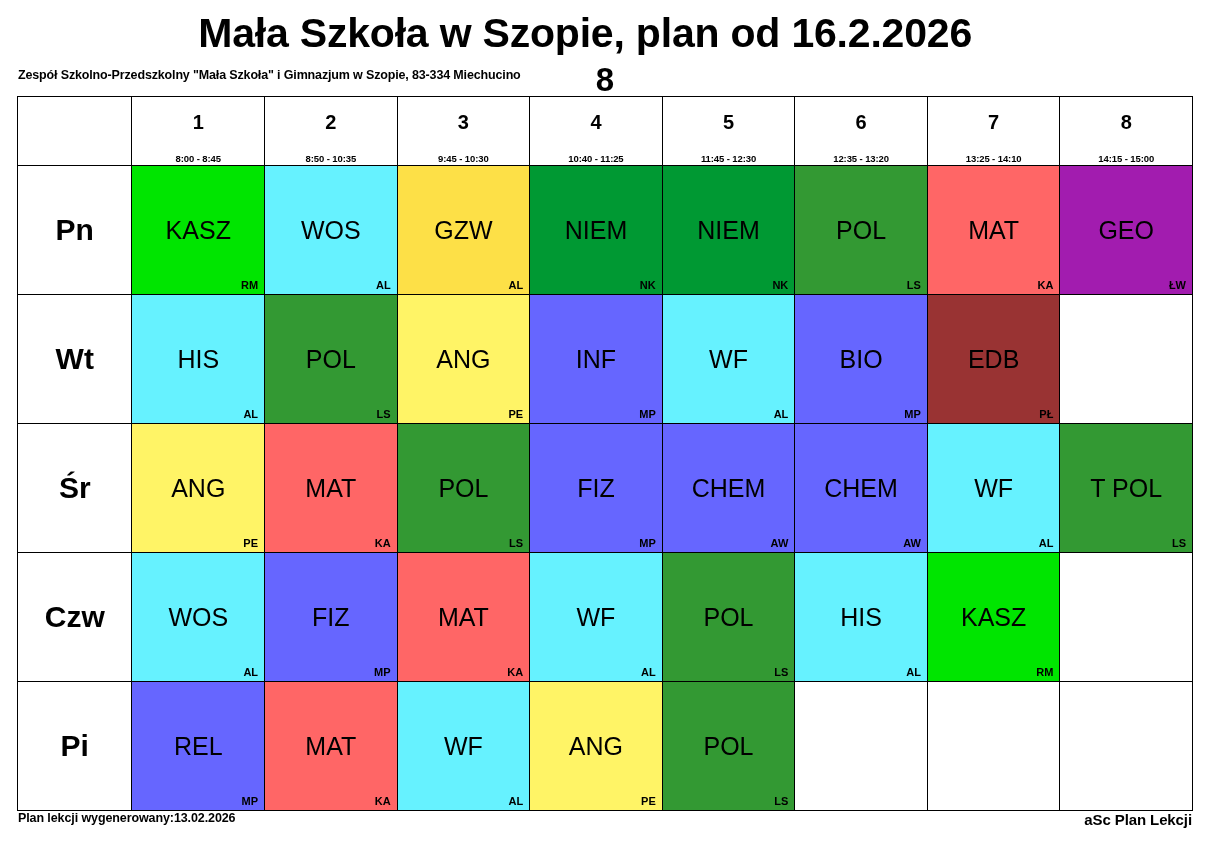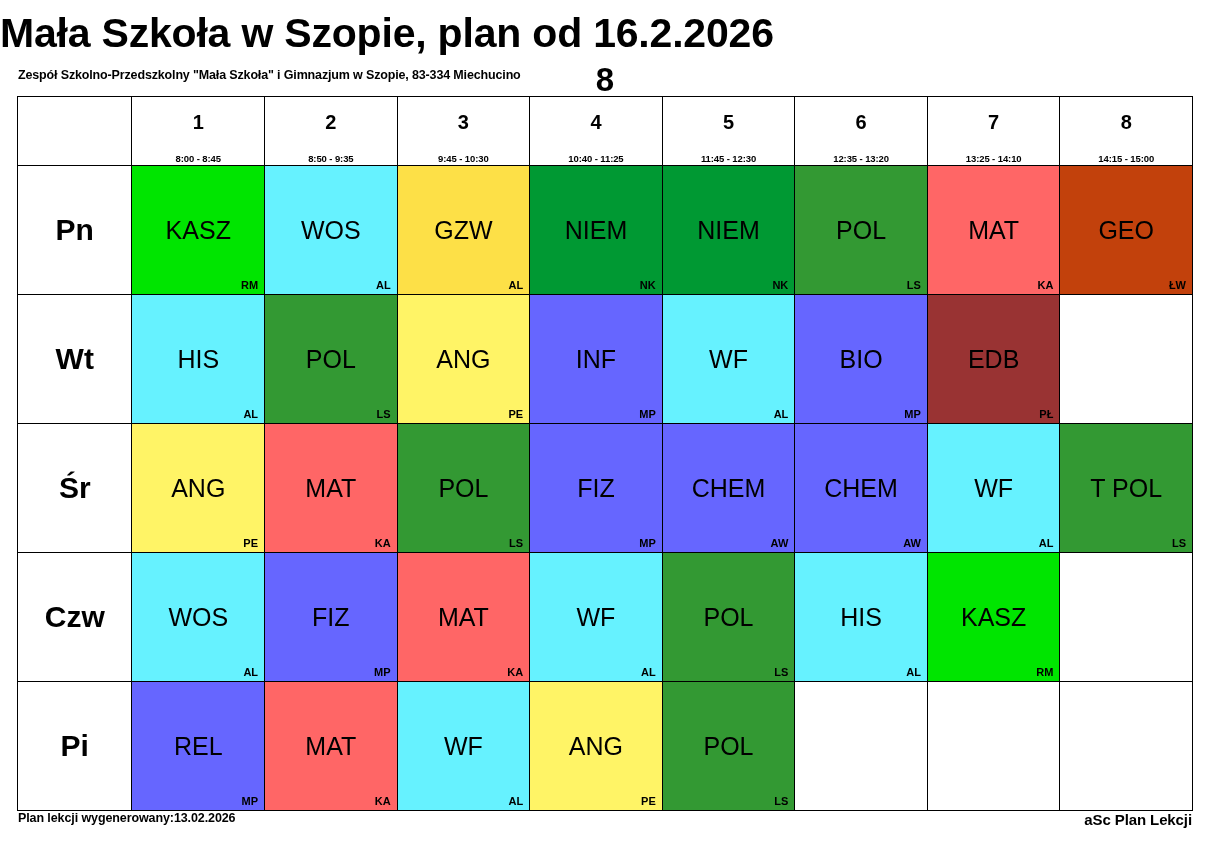--- a/index.html
+++ b/index.html
@@ -15,21 +15,21 @@
     position: relative;
     overflow: hidden;
   }
 
   
   .page-title {
     position: absolute;
     left: 0;
     top: 8px;
     width: 972px;
-    text-align: left;
+    text-align: right;
     font-size: 41px;
     font-weight: bold;
     letter-spacing: -0.2px;
     line-height: 50px;
     white-space: nowrap;
   }
   .school-line {
     position: absolute;
     left: 18px;
     top: 68px;
@@ -168,21 +168,21 @@
   </colgroup>
   <thead>
     <tr>
       <th class="hdr-corner"></th>
       <th class="hdr-cell">
         <div class="hdr-num">1</div>
         <div class="hdr-time">8:00 - 8:45</div>
       </th>
       <th class="hdr-cell">
         <div class="hdr-num">2</div>
-        <div class="hdr-time">8:50 - 9:35</div>
+        <div class="hdr-time">8:50 - 10:35</div>
       </th>
       <th class="hdr-cell">
         <div class="hdr-num">3</div>
         <div class="hdr-time">9:45 - 10:30</div>
       </th>
       <th class="hdr-cell">
         <div class="hdr-num">4</div>
         <div class="hdr-time">10:40 - 11:25</div>
       </th>
       <th class="hdr-cell">
@@ -242,21 +242,21 @@
             <div class="teacher">LS</div>
           </div>
         </td>
         <td class="lesson-cell">
           <div class="lesson-inner" style="background: rgb(255, 102, 102);">
             <div class="subject">MAT</div>
             <div class="teacher">KA</div>
           </div>
         </td>
         <td class="lesson-cell">
-          <div class="lesson-inner" style="background: #c2410c;">
+          <div class="lesson-inner" style="background: #a21caf;">
             <div class="subject">GEO</div>
             <div class="teacher">ŁW</div>
           </div>
         </td>
       </tr>
       <tr>
         <td class="day-cell">Wt</td>
         <td class="lesson-cell">
           <div class="lesson-inner" style="background: rgb(102, 242, 255);">
             <div class="subject">HIS</div>

